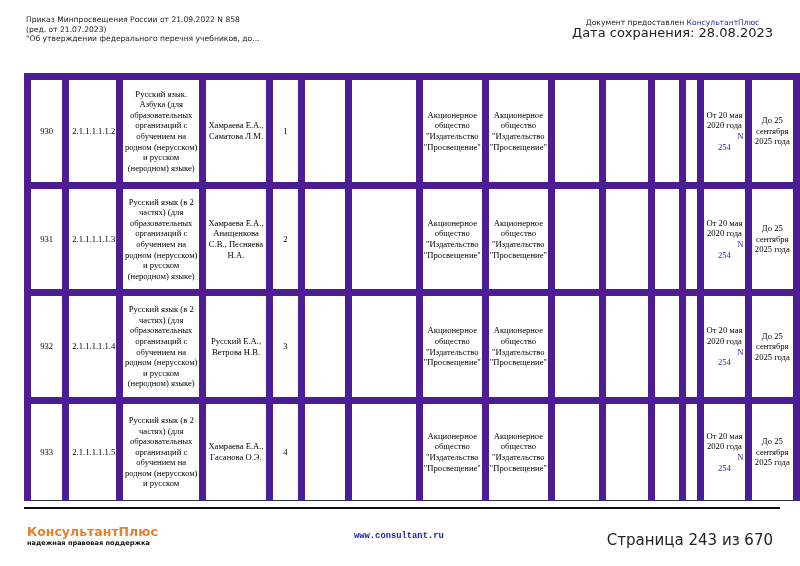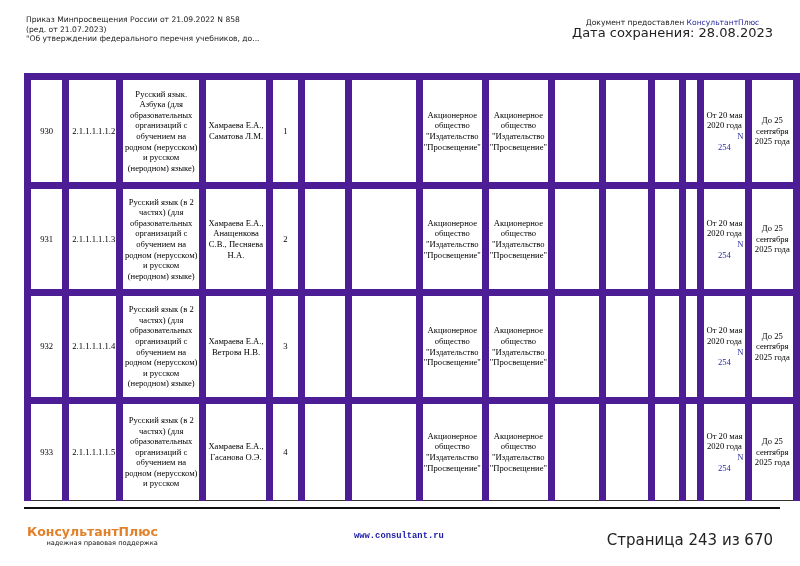--- a/index.html
+++ b/index.html
@@ -10,21 +10,21 @@
   .hdr-right .date { font-size:13px; }
   table.doc { position:absolute; left:24px; top:73px; border-collapse:collapse; table-layout:fixed; font-family:"Liberation Serif", serif; font-size:8.6px; line-height:10.6px; }
   table.doc td { border:7px solid #4c1d95; text-align:center; vertical-align:middle; padding:0 1px; overflow:hidden; word-wrap:break-word; }
   table.doc td.code { text-align:right; padding-left:3px; }
   table.doc td.thick { border-left:2px solid #999; }
   table.doc tr.last td { border-bottom:1px solid #333; }
   .blue { color:#2a2aa0;margin-left:32px; }
   .rule { position:absolute; left:24px; top:507px; width:756px; height:2px; background:#111; }
   .ftr-logo { position:absolute; left:27px; top:525px; }
   .ftr-logo .name { color:#e3812b; font-family:"DejaVu Sans", sans-serif; font-weight:bold; font-size:12.5px; line-height:14px; }
-  .ftr-logo .tag { font-family:"DejaVu Sans", sans-serif; font-weight:normal; font-size:6.6px; line-height:9px; color:#111;text-align:right; }
+  .ftr-logo .tag { font-family:"DejaVu Sans", sans-serif; font-weight:bold; font-size:6.6px; line-height:9px; color:#111; }
   .ftr-url { position:absolute; left:354px; top:531px; font-family:Liberation Mono, monospace; font-weight:bold; font-size:8.8px; color:#1a1aa8; }
   .ftr-page { position:absolute; right:27px; top:531px; font-family:"DejaVu Sans", sans-serif; font-size:15px; color:#222; }
 </style>
 </head>
 <body>
 
 <div class="hdr-left">
   <div>Приказ Минпросвещения России от 21.09.2022 N 858</div>
   <div>(ред. от 21.07.2023)</div>
   <div>"Об утверждении федерального перечня учебников, до...</div>
@@ -87,21 +87,21 @@
     <td></td>
     <td></td>
     <td><span>От 20 мая 2020 года</span><br><span class="blue">N 254</span></td>
     <td>До 25 сентября 2025 года</td>
   </tr>
 
   <tr style="height: 108px;">
     <td>932</td>
     <td class="code">2.1.1.1.1.1.4</td>
     <td class="thick">Русский язык (в 2 частях) (для образовательных организаций с обучением на родном (нерусском) и русском (неродном) языке)</td>
-    <td>Хамраева Е.А., Ветрова Н.В.</td>
+    <td>Русский Е.А., Ветрова Н.В.</td>
     <td>3</td>
     <td></td>
     <td></td>
     <td>Акционерное общество "Издательство "Просвещение"</td>
     <td>Акционерное общество "Издательство "Просвещение"</td>
     <td></td>
     <td></td>
     <td></td>
     <td></td>
     <td><span>От 20 мая 2020 года</span><br><span class="blue">N 254</span></td>

